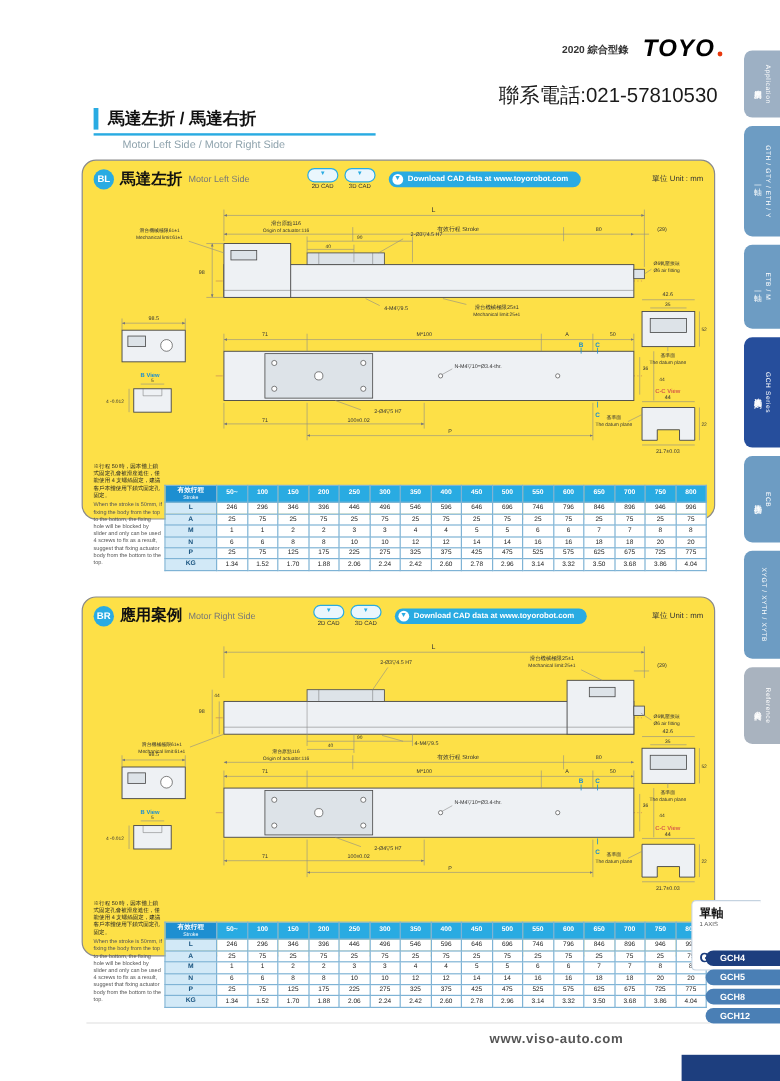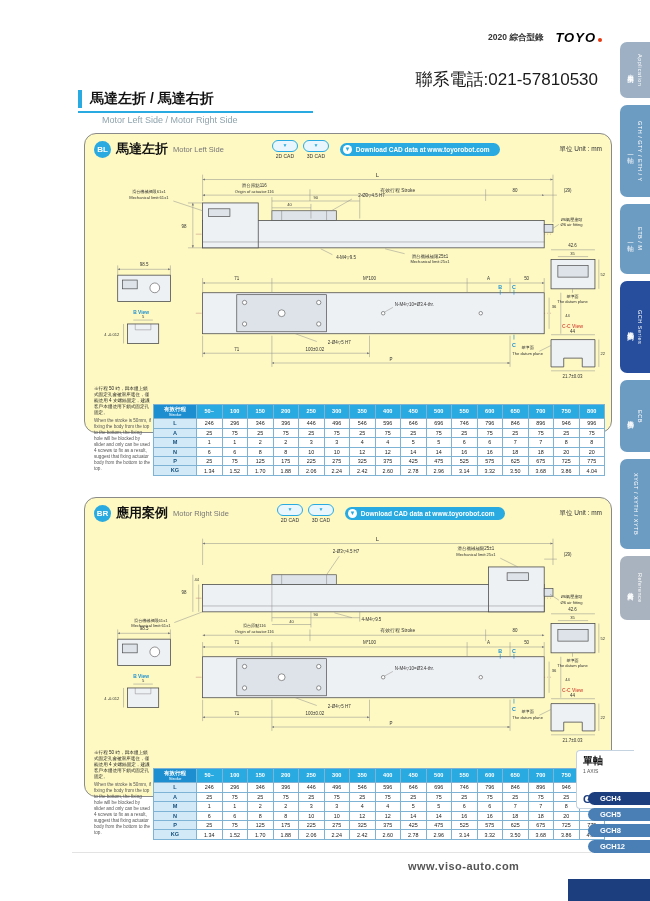--- a/index.html
+++ b/index.html
@@ -2,30 +2,30 @@
 <html><head>
 <meta charset="utf-8">
 <style>
   html,body{margin:0;padding:0;background:#fff;}
   .page{position:relative;width:650px;height:901px;background:#fff;overflow:hidden;
         font-family:"Liberation Sans",sans-serif;color:#222;}
 
   
   .topbar{position:absolute;top:30px;right:48px;display:flex;align-items:center;gap:12px;}
   .catalog-year{font-size:8.5px;font-weight:bold;color:#333;}
-  .logo{font-size:13px;font-weight:900;font-style:italic;letter-spacing:1px;color:#000;}
+  .logo{font-size:20px;font-weight:900;font-style:italic;letter-spacing:1px;color:#000;}
   .logo-dot{display:inline-block;width:4px;height:4px;border-radius:50%;background:#e8380d;margin-left:2px;}
   .contact{position:absolute;top:68px;right:52px;font-size:17px;color:#1a1a1a;}
   .title-block{position:absolute;top:90px;left:78px;}
   .title-cn{font-size:14px;font-weight:bold;border-left:4px solid #29abe2;padding-left:8px;color:#111;}
   .title-rule{width:235px;height:2px;background:#29abe2;margin:3px 0 2px 0;}
   .title-en{font-size:9px;color:#8fa3ad;margin-left:24px;}
 
   
-  .panel{position:absolute;left:84px;width:528px;height:300px;border:1.5px solid #8a8a8a;border-radius:12px;background:#fef9c3;box-sizing:border-box;}
+  .panel{position:absolute;left:68px;width:528px;height:300px;border:1.5px solid #8a8a8a;border-radius:12px;background:#fde047;box-sizing:border-box;}
   #panel-bl{top:133px;} #panel-br{top:497px;}
   .panel-head{position:absolute;top:5px;left:9px;right:9px;height:20px;display:flex;align-items:center;gap:5px;}
   .badge{width:17px;height:17px;border-radius:50%;background:#29abe2;color:#fff;font-size:8px;font-weight:bold;
          display:flex;align-items:center;justify-content:center;flex:0 0 17px;}
   .p-title{font-size:13px;font-weight:bold;color:#111;white-space:nowrap;}
   .p-sub{font-size:7.5px;color:#777;white-space:nowrap;}
   .head-spacer{flex:0 0 38px;}
   .cloud{display:flex;flex-direction:column;align-items:center;}
   .cloud-shape{position:relative;width:24px;height:10px;background:#eaf6fd;border:1px solid #29abe2;border-radius:6px;
                display:flex;align-items:center;justify-content:center;}

